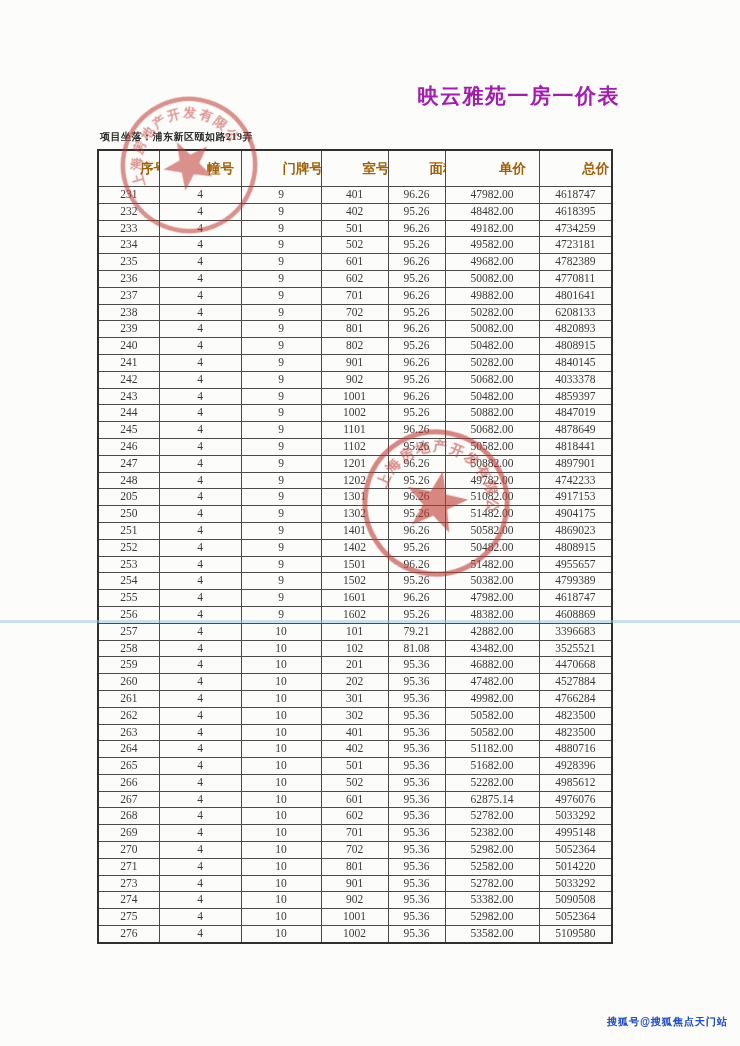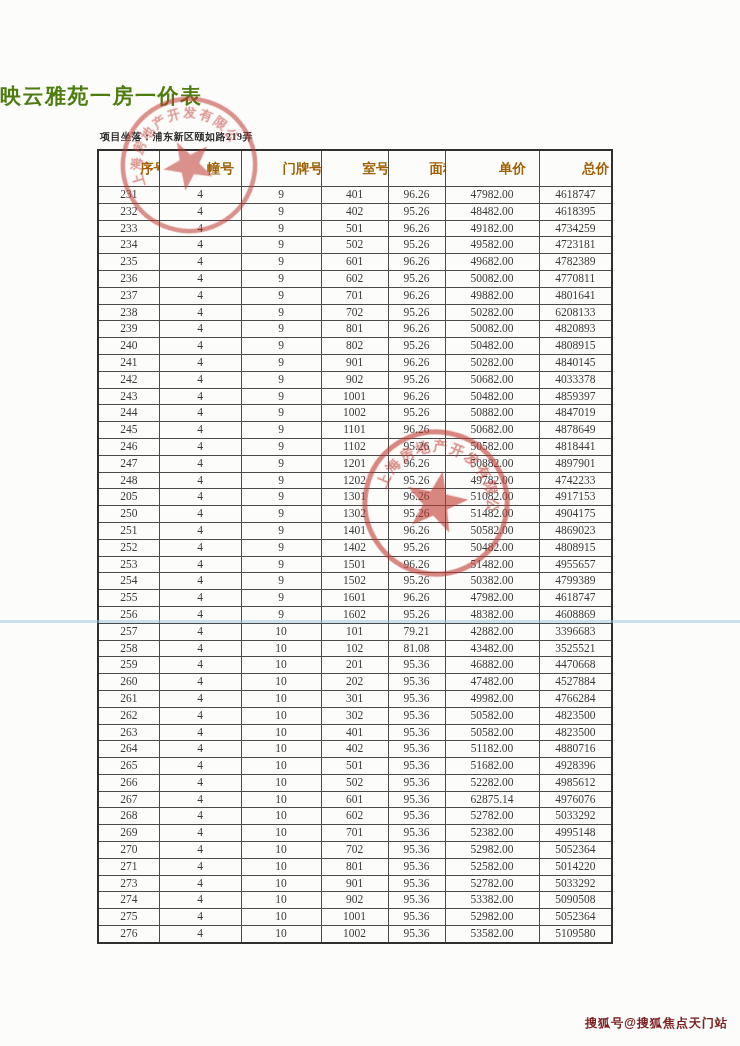--- a/index.html
+++ b/index.html
@@ -4,21 +4,21 @@
 <style>
   html,body{margin:0;padding:0;}
   body{
     width:740px;height:1046px;position:relative;overflow:hidden;
     background:#fcfcfb;
     font-family:"Liberation Serif","DejaVu Serif",serif;
     color:#333;
   }
   .page-title{
     position:absolute;top:82px;left:0;width:620px;
-    text-align:left;font-size:21px;font-weight:bold;color:#4d7c0f;
+    text-align:right;font-size:21px;font-weight:bold;color:#a21caf;
     letter-spacing:1.5px;
   }
   .location-line{
     position:absolute;top:130px;left:100px;
     font-size:10px;font-weight:bold;color:#2b2b2b;letter-spacing:0.5px;
     white-space:nowrap;
   }
   .price-table{
     position:absolute;left:97px;top:149px;width:514px;
     border-collapse:collapse;table-layout:fixed;
@@ -47,22 +47,22 @@
   }
   .seal-top{left:109px;top:85px;width:160px;height:160px;transform:rotate(-28deg);}
   .seal-mid{left:351px;top:418px;width:170px;height:170px;transform:rotate(12deg);opacity:0.6;}
 
   .scan-line{
     position:absolute;left:0;top:620px;width:740px;height:3px;
     background:rgba(152,196,224,0.5);
   }
   .watermark{
     position:absolute;top:1015px;right:12px;
-    font-size:12px;font-weight:bold;letter-spacing:1px;
-    color:#7f1d1d;
+    font-size:10px;font-weight:bold;letter-spacing:1px;
+    color:#1d4ed8;
     text-shadow:1.5px 1.5px 0 #ffffff,-0.5px -0.5px 0 #bdbdbd;
     font-family:"Liberation Sans","DejaVu Sans",sans-serif;
     white-space:nowrap;
   }
 </style>
 </head>
 <body>
 
 <div class="page-title">映云雅苑一房一价表</div>
 

